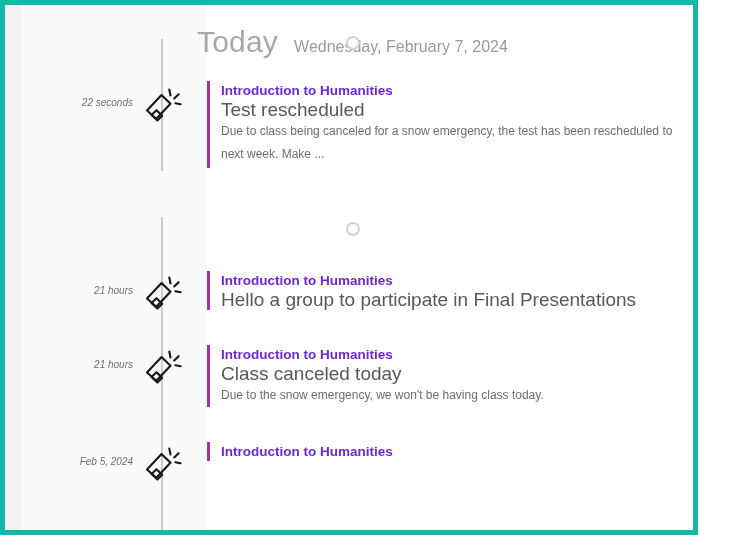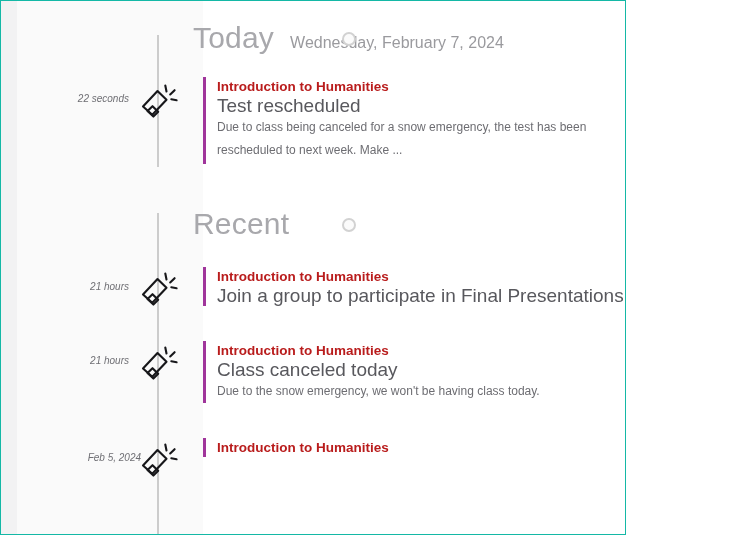--- a/index.html
+++ b/index.html
@@ -9,24 +9,24 @@
   body {
     width: 734px;
     height: 535px;
     overflow: hidden;
     font-family: "Liberation Sans", sans-serif;
     background: #ffffff;
   }
 
   #page {
     position: relative;
-    width: 626px;
+    width: 698px;
     height: 535px;
     box-sizing: border-box;
-    border: 1px solid #14b8a6;
+    border: 5px solid #14b8a6;
     background: #ffffff;
     overflow: hidden;
   }
 
   
   #bg-tint-left {
     position: absolute;
     left: 0; top: 0;
     width: 16px; height: 100%;
     background: #f2f2f3;
@@ -130,21 +130,21 @@
     position: absolute;
     left: 202px;
     right: 20px;
     border-left: 3px solid var(--accent, #a0359b);
     padding-left: 11px;
     box-sizing: border-box;
   }
   .notification-course {
     font-size: 13.5px;
     font-weight: bold;
-    color: #b91c1c;
+    color: #6d28d9;
     line-height: 19px;
     white-space: nowrap;
   }
   .notification-subject {
     font-size: 19px;
     color: #58585d;
     line-height: 20px;
     white-space: nowrap;
   }
   .notification-message {
@@ -185,38 +185,37 @@
       </div>
       <div class="notification-body" style="top: 0px; padding-bottom: 2px; --accent: #a0359b;">
         <div class="notification-course">Introduction to Humanities</div>
         <div class="notification-subject">Test rescheduled</div>
         <div class="notification-message" style="max-width:452px;">Due to class being canceled for a snow emergency, the test has been rescheduled to next week. Make ...</div>
       </div>
     </div>
 
     <div class="section-header" style="top:206px; left:192px;">
       <div class="section-dot" style="top:11px;"></div>
-      <span class="section-title">Recent</span>
       <span class="section-date"></span>
     </div>
 
     <div class="notification-row" style="top:266px;">
       <div class="notification-time" style="top:14px;">21 hours</div>
       <div class="notification-icon" style="top:1px;">
         <svg viewBox="0 0 44 44" fill="none" xmlns="http://www.w3.org/2000/svg">
           <path d="M8 26.5 L22.5 11 L31.5 19.8 L17.3 34.8 Z" stroke="#17171a" stroke-width="2.1" stroke-linejoin="round"></path>
           <path d="M12.5 31 L17.5 26.2 L23.2 31.8 L18.4 36.6 Z" stroke="#17171a" stroke-width="2.1" stroke-linejoin="round"></path>
           <line x1="31.5" y1="11.5" x2="30.3" y2="5.5" stroke="#17171a" stroke-width="2.1" stroke-linecap="round"></line>
           <line x1="35.2" y1="14.5" x2="39.6" y2="10.2" stroke="#17171a" stroke-width="2.1" stroke-linecap="round"></line>
           <line x1="36.3" y1="19.3" x2="41.6" y2="20.2" stroke="#17171a" stroke-width="2.1" stroke-linecap="round"></line>
         </svg>
       </div>
       <div class="notification-body" style="top: 0px; --accent: #a0359b;">
         <div class="notification-course">Introduction to Humanities</div>
-        <div class="notification-subject">Join a group to participate in Final Presentations</div>
+        <div class="notification-subject">Hello a group to participate in Final Presentations</div>
       </div>
     </div>
 
     <div class="notification-row" style="top:340px;">
       <div class="notification-time" style="top:14px;">21 hours</div>
       <div class="notification-icon" style="top:1px;">
         <svg viewBox="0 0 44 44" fill="none" xmlns="http://www.w3.org/2000/svg">
           <path d="M8 26.5 L22.5 11 L31.5 19.8 L17.3 34.8 Z" stroke="#17171a" stroke-width="2.1" stroke-linejoin="round"></path>
           <path d="M12.5 31 L17.5 26.2 L23.2 31.8 L18.4 36.6 Z" stroke="#17171a" stroke-width="2.1" stroke-linejoin="round"></path>
           <line x1="31.5" y1="11.5" x2="30.3" y2="5.5" stroke="#17171a" stroke-width="2.1" stroke-linecap="round"></line>
@@ -225,21 +224,21 @@
         </svg>
       </div>
       <div class="notification-body" style="top: 0px; --accent: #a0359b;">
         <div class="notification-course">Introduction to Humanities</div>
         <div class="notification-subject">Class canceled today</div>
         <div class="notification-message">Due to the snow emergency, we won't be having class today.</div>
       </div>
     </div>
 
     <div class="notification-row" style="top:437px;">
-      <div class="notification-time" style="top:14px;padding-left:12px;">Feb 5, 2024</div>
+      <div class="notification-time" style="top:14px;">Feb 5, 2024</div>
       <div class="notification-icon" style="top:1px;">
         <svg viewBox="0 0 44 44" fill="none" xmlns="http://www.w3.org/2000/svg">
           <path d="M8 26.5 L22.5 11 L31.5 19.8 L17.3 34.8 Z" stroke="#17171a" stroke-width="2.1" stroke-linejoin="round"></path>
           <path d="M12.5 31 L17.5 26.2 L23.2 31.8 L18.4 36.6 Z" stroke="#17171a" stroke-width="2.1" stroke-linejoin="round"></path>
           <line x1="31.5" y1="11.5" x2="30.3" y2="5.5" stroke="#17171a" stroke-width="2.1" stroke-linecap="round"></line>
           <line x1="35.2" y1="14.5" x2="39.6" y2="10.2" stroke="#17171a" stroke-width="2.1" stroke-linecap="round"></line>
           <line x1="36.3" y1="19.3" x2="41.6" y2="20.2" stroke="#17171a" stroke-width="2.1" stroke-linecap="round"></line>
         </svg>
       </div>
       <div class="notification-body" style="top: 0px; --accent: #a0359b;">

